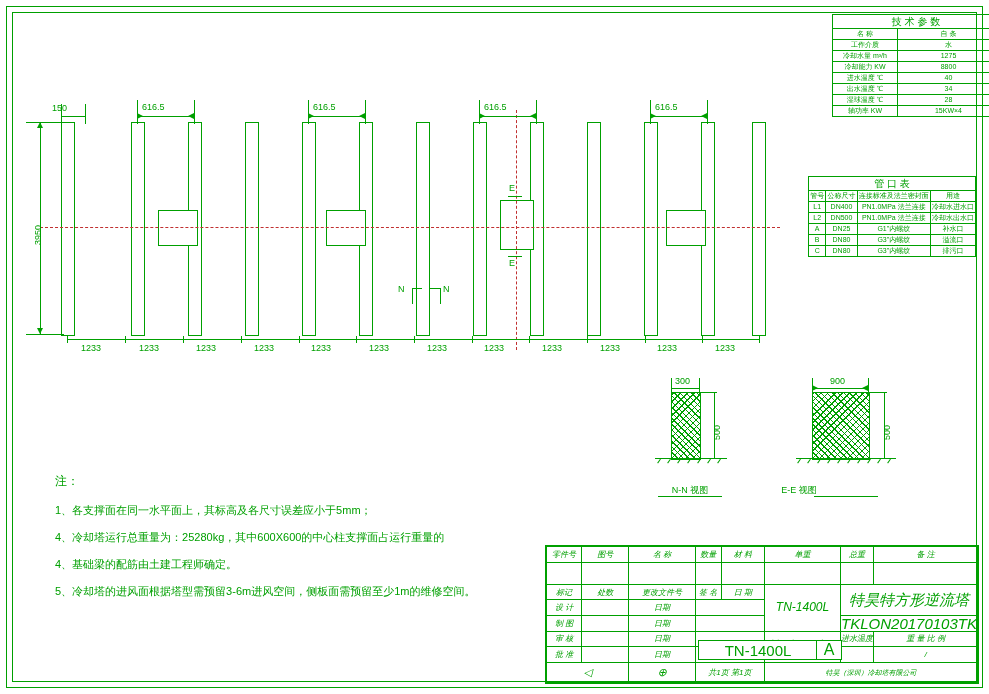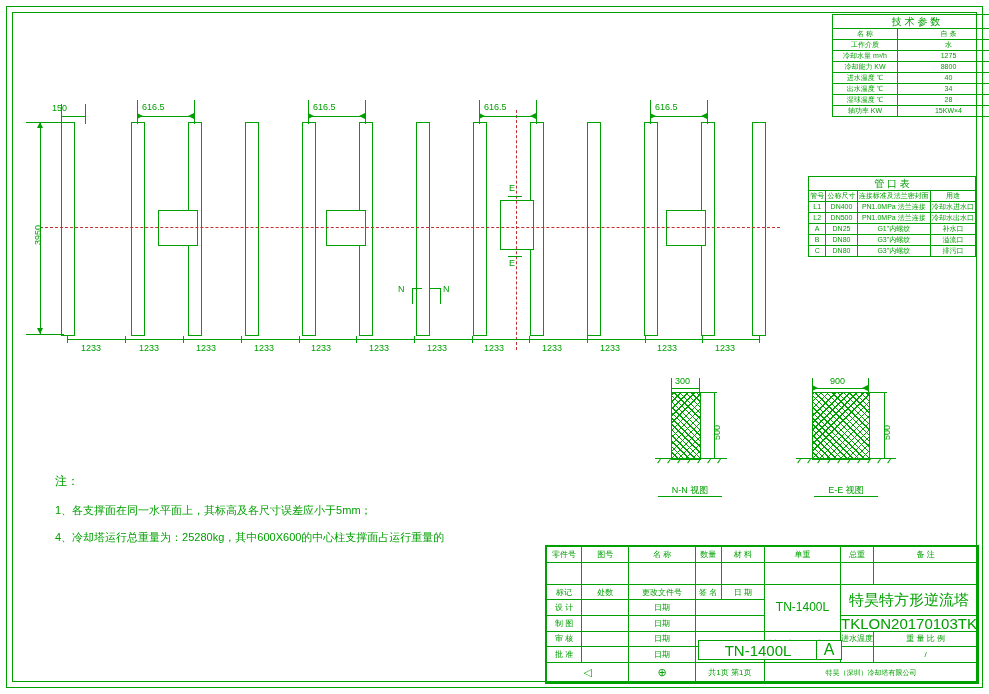--- a/index.html
+++ b/index.html
@@ -47,21 +47,21 @@
      repeating-linear-gradient(-45deg,#00a000 0 1px,transparent 1px 5px);
      border:1px solid #00a000;}
   .ground{position:absolute;height:1px;background:#00a000;}
   .gtick{position:absolute;width:1px;height:5px;background:#00a000;transform:rotate(35deg);transform-origin:top center;}
   .caption{position:absolute;font-size:9px;color:#00a000;text-align:center;}
   .capline{position:absolute;height:1px;background:#00a000;}
 
   
   .titleblock{position:absolute;left:545px;top:545px;width:432px;height:137px;border:1px solid #00a000;}
   table.tb{border-collapse:collapse;font-size:8px;color:#00a000;width:100%;height:100%;}
-  table.tb td{border:1px solid #00a000;text-align:center;padding:0;line-height:11px;white-space:nowrap;}
+  table.tb td{border:1px solid #00a000;text-align:center;padding:0;line-height:11px;white-space:nowrap;font-style:italic;}
   .big{font-size:12px;}
   .med{font-size:15px;}
   .small{font-size:7px;}
 
   .sym{font-size:11px;}
 </style>
 </head>
 <body>
 
 <div id="sheet">
@@ -303,28 +303,30 @@
     <div class="gtick" style="left:800px;top:459px;"></div>
     <div class="gtick" style="left:810px;top:459px;"></div>
     <div class="gtick" style="left:820px;top:459px;"></div>
     <div class="gtick" style="left:830px;top:459px;"></div>
     <div class="gtick" style="left:840px;top:459px;"></div>
     <div class="gtick" style="left:850px;top:459px;"></div>
     <div class="gtick" style="left:860px;top:459px;"></div>
     <div class="gtick" style="left:870px;top:459px;"></div>
     <div class="gtick" style="left:880px;top:459px;"></div>
     <div class="gtick" style="left:890px;top:459px;"></div>
-    <div class="caption" style="left:806px;top:484px;width:80px;">E-E 视图</div>
+    <div class="caption" style="left:759px;top:484px;width:80px;">E-E 视图</div>
     <div class="capline" style="left:814px;top:496px;width:64px;"></div>
   </div>
 
   <div class="notes">
     <div class="nt-title">注：</div>
     <div>1、各支撑面在同一水平面上，其标高及各尺寸误差应小于5mm；</div>
     <div>4、冷却塔运行总重量为：25280kg，其中600X600的中心柱支撑面占运行重量的</div>
+    <div>4、基础梁的配筋由土建工程师确定。</div>
+    <div>5、冷却塔的进风面根据塔型需预留3-6m进风空间，侧板面需预留至少1m的维修空间。</div>
   </div>
 
   <div class="titleblock">
     <table class="tb">
 
       <tbody>
           <tr style="height:14px;">
         <td style="width:36px;">零件号</td>
         <td style="width:52px;">图号</td>
         <td style="width:70px;">名 称</td>

